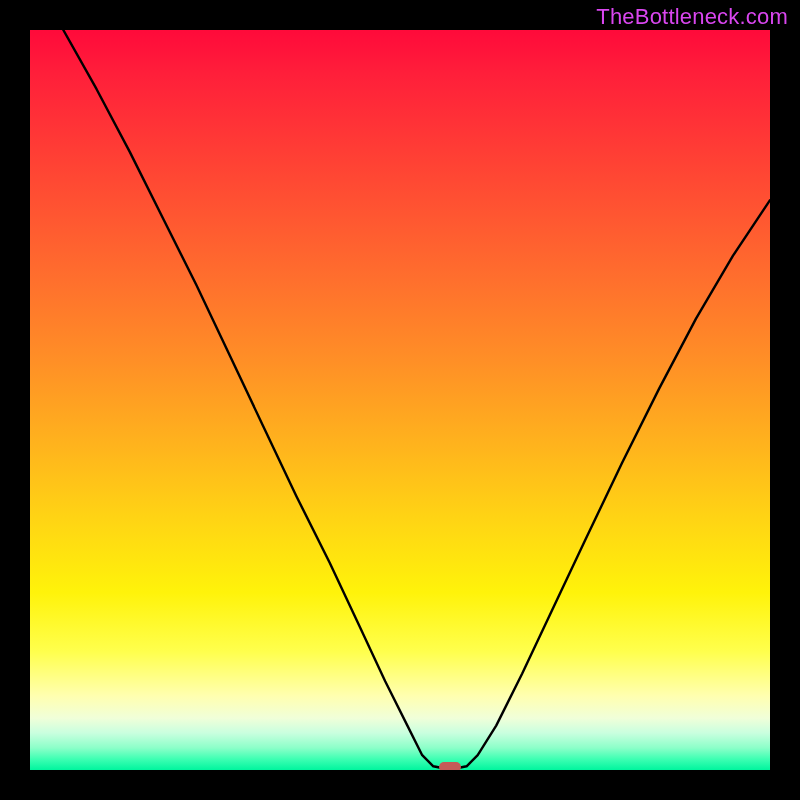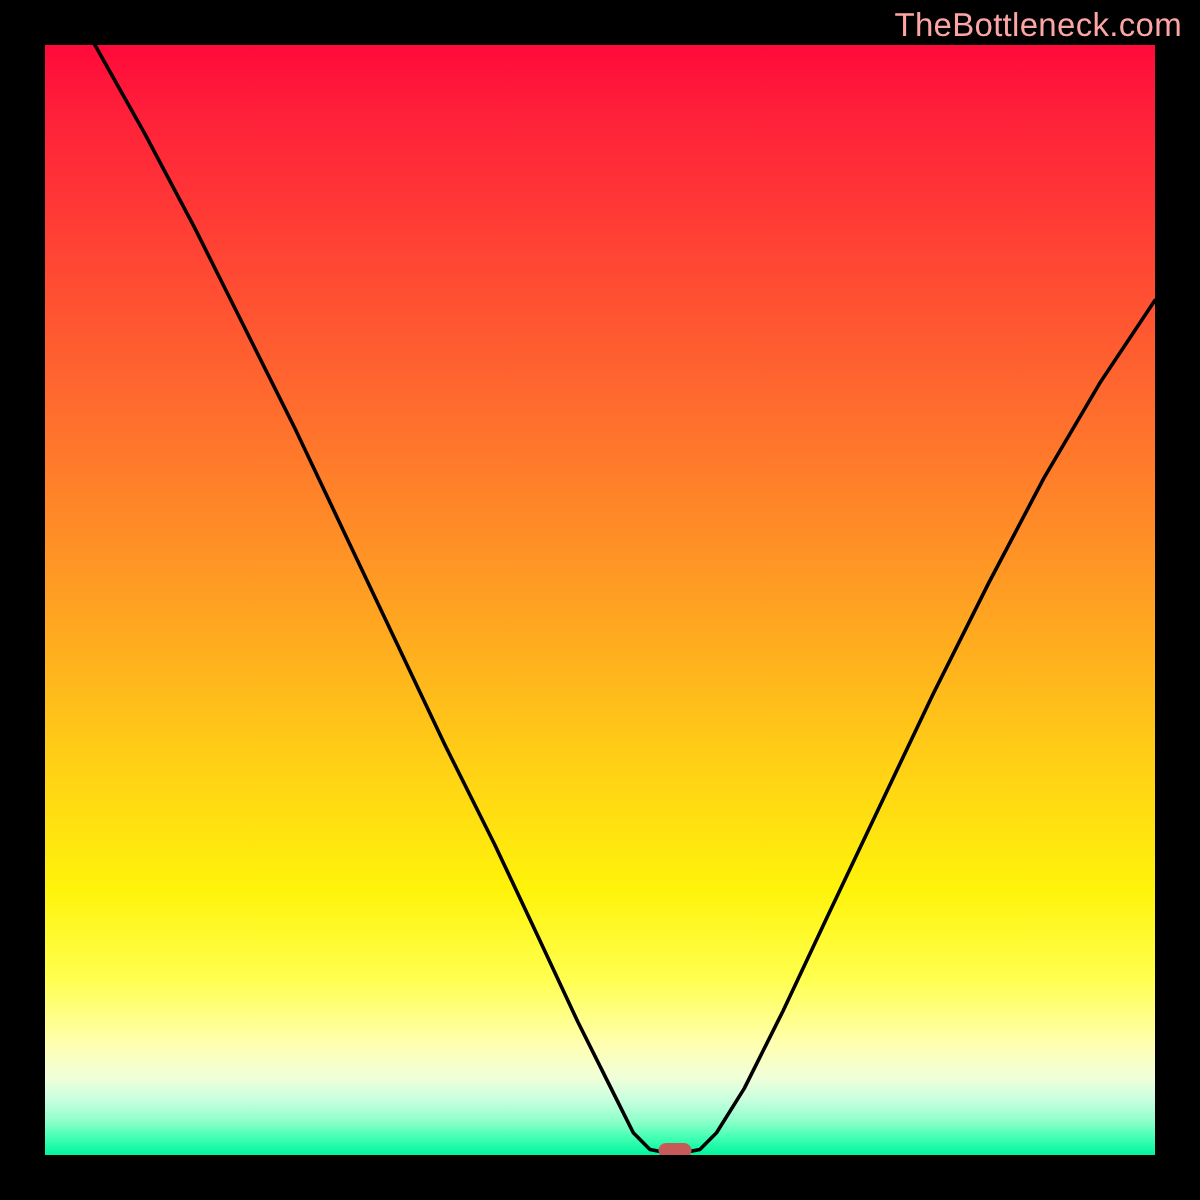--- a/index.html
+++ b/index.html
@@ -13,21 +13,21 @@
   .frame {
     position: relative;
     width: 800px;
     height: 800px;
     background: #000;
   }
   .watermark {
     position: absolute;
     top: 4px;
     right: 12px;
-    color: #fca5a5;
+    color: #d946ef;
     font-size: 22px;
     font-weight: 500;
     letter-spacing: 0.2px;
   }
   .plot-area {
     position: absolute;
     left: 30px;
     top: 30px;
     width: 740px;
     height: 740px;

